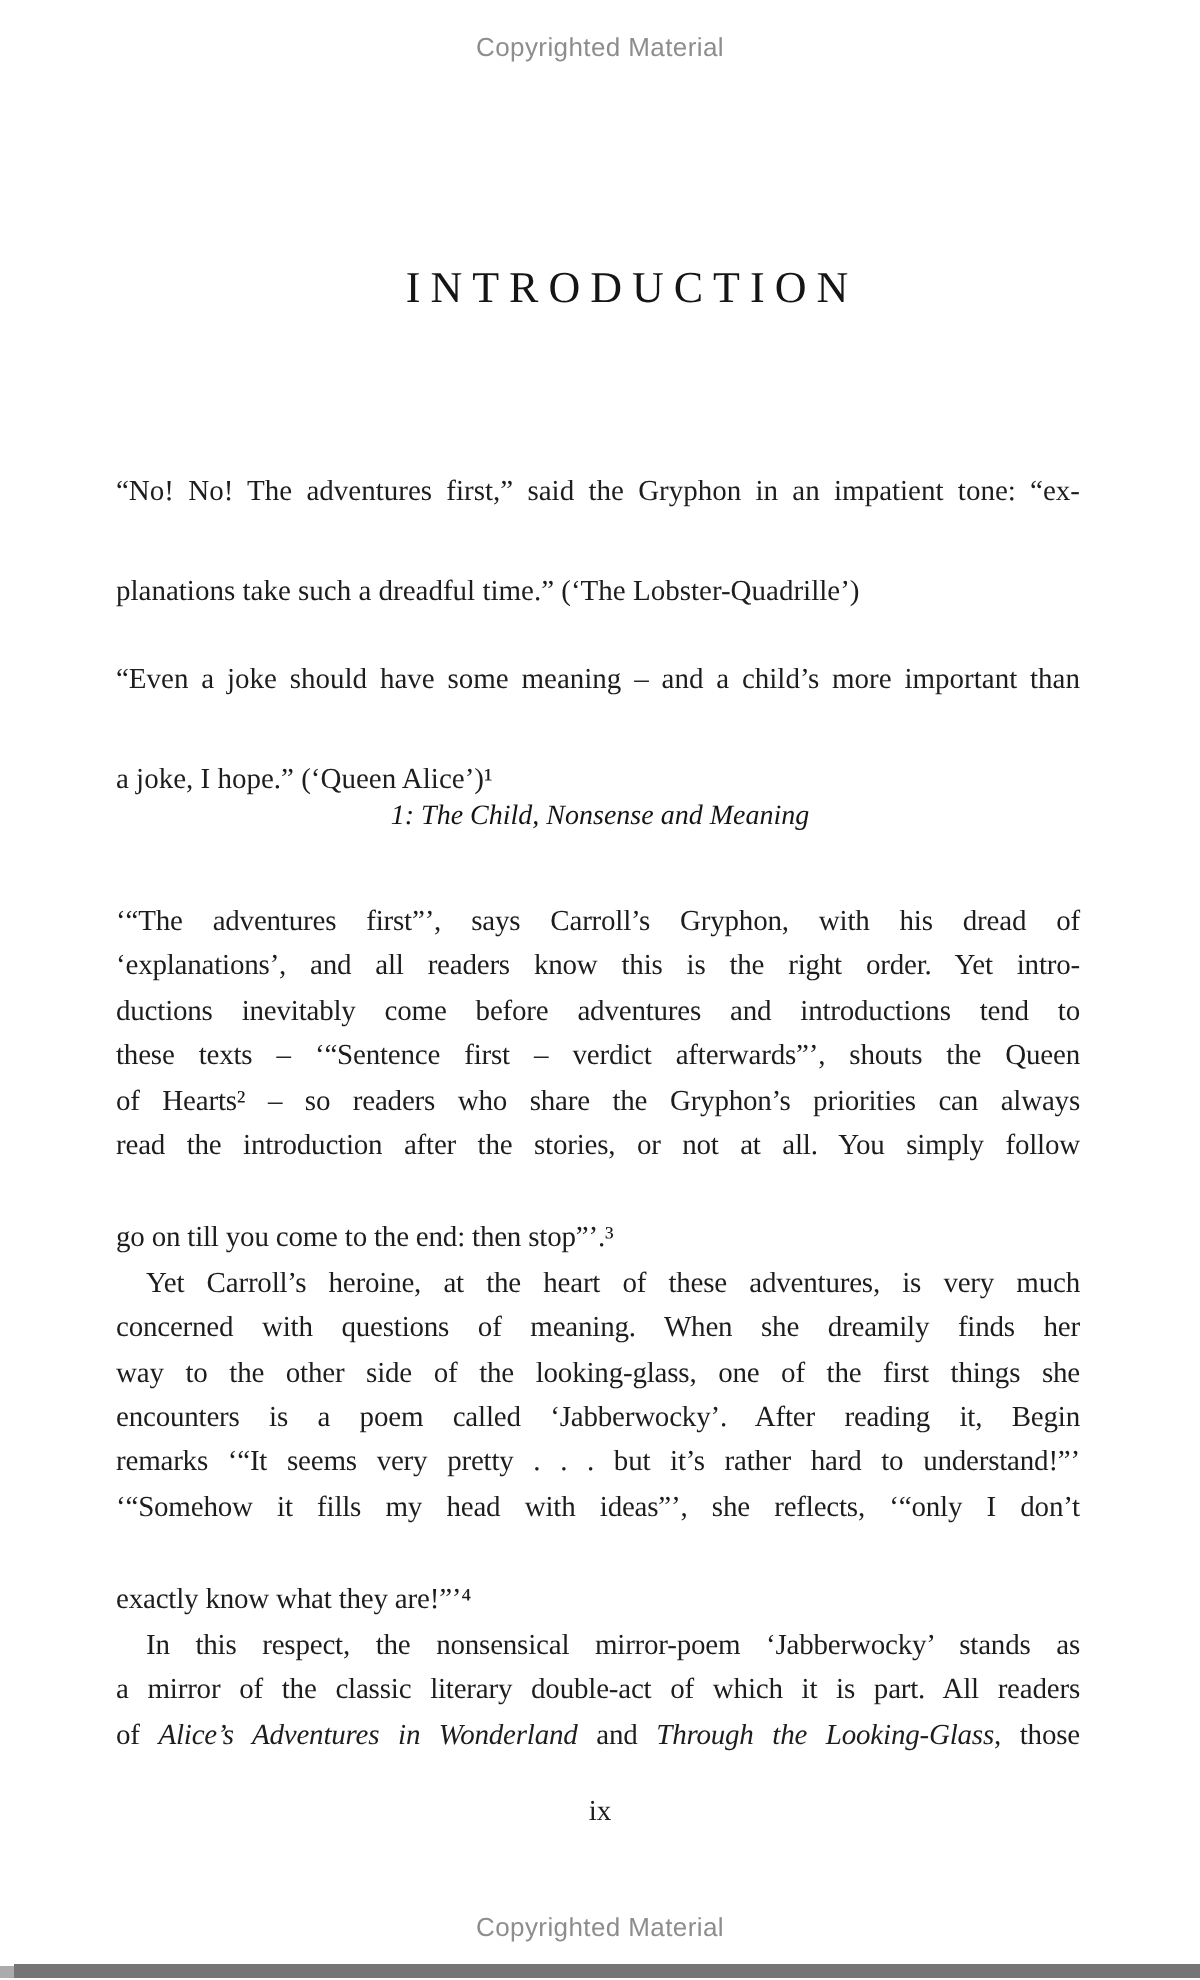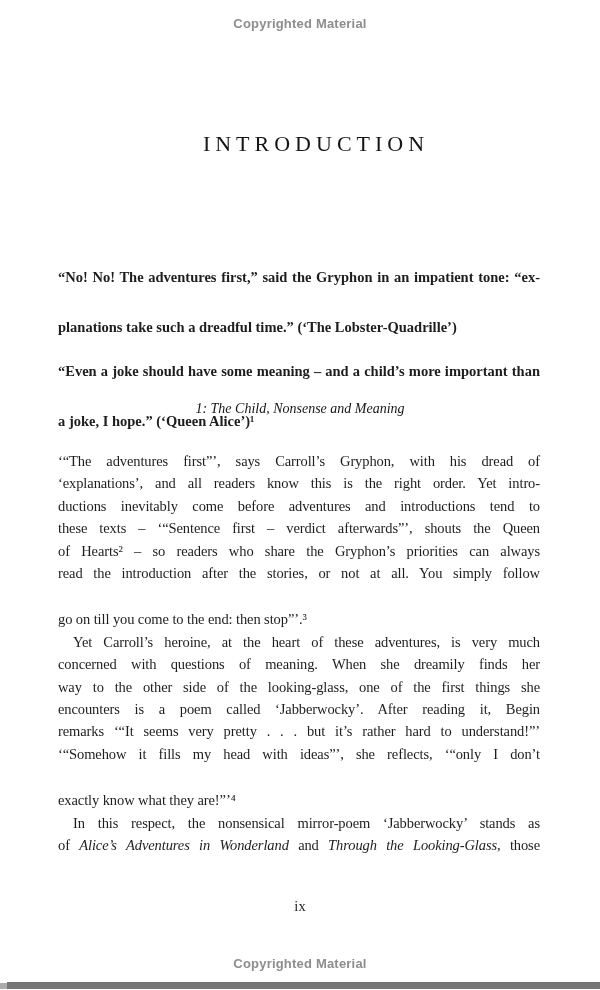--- a/index.html
+++ b/index.html
@@ -8,42 +8,41 @@
     background: #ffffff;
     font-family: "Liberation Serif", "DejaVu Serif", serif;
     color: #1d1d1d;
     position: relative;
     overflow: hidden;
   }
   .copyright {
     position: absolute; left: 0; width: 100%;
     text-align: center;
     font-family: "Liberation Sans", "DejaVu Sans", sans-serif;
-    font-weight: bold;
+    font-weight: normal;
     font-size: 13px;
     color: #8d8d8d;
     letter-spacing: 0.2px;
   }
   .copyright.top { top: 16px; }
   .copyright.bottom { top: 956px; }
 
   .book-title {
     position: absolute; top: 131px; left: 0; width: 100%;
     text-align: center;
     font-size: 22px;
     letter-spacing: 5px;
     color: #151515;
     padding-left: 16px;
   }
 
   .epigraph-list {
-    position: absolute; left: 58px; top: 264px; width: 482px;
+    position: absolute; left: 58px; top: 233px; width: 482px;
     font-size: 14.5px;
     line-height: 26px;
-    font-weight: bold;
   }
   .epigraph { margin-bottom: 18px; }
 
   .section-heading {
     position: absolute; top: 401px; left: 0; width: 100%;
     text-align: center;
     font-style: italic;
     font-size: 14px;
     color: #151515;
   }
@@ -114,20 +113,21 @@
       <div class="tline indent"><span>Yet Carroll’s heroine, at the heart of these adventures, is very much</span></div>
       <div class="tline"><span>concerned with questions of meaning. When she dreamily finds her</span></div>
       <div class="tline"><span>way to the other side of the looking-glass, one of the first things she</span></div>
       <div class="tline"><span>encounters is a poem called ‘Jabberwocky’. After reading it, Begin</span></div>
       <div class="tline"><span>remarks ‘“It seems very pretty . . . but it’s rather hard to understand!”’</span></div>
       <div class="tline"><span>‘“Somehow it fills my head with ideas”’, she reflects, ‘“only I don’t</span></div>
       <div class="tline noj"><span>exactly know what they are!”’⁴</span></div>
     </div>
     <div>
       <div class="tline indent"><span>In this respect, the nonsensical mirror-poem ‘Jabberwocky’ stands as</span></div>
+      <div class="tline"><span>a mirror of the classic literary double-act of which it is part. All readers</span></div>
       <div class="tline"><span>of </span><span class="it">Alice’s Adventures in Wonderland</span><span> and </span><span class="it">Through the Looking-Glass</span><span>, those</span></div>
     </div>
   </div>
 
 <div class="page-number">ix</div>
 
 <div class="copyright bottom">Copyrighted Material</div>
 
 <div class="bottom-bar"></div>
 <div class="bottom-bar-notch"></div>

